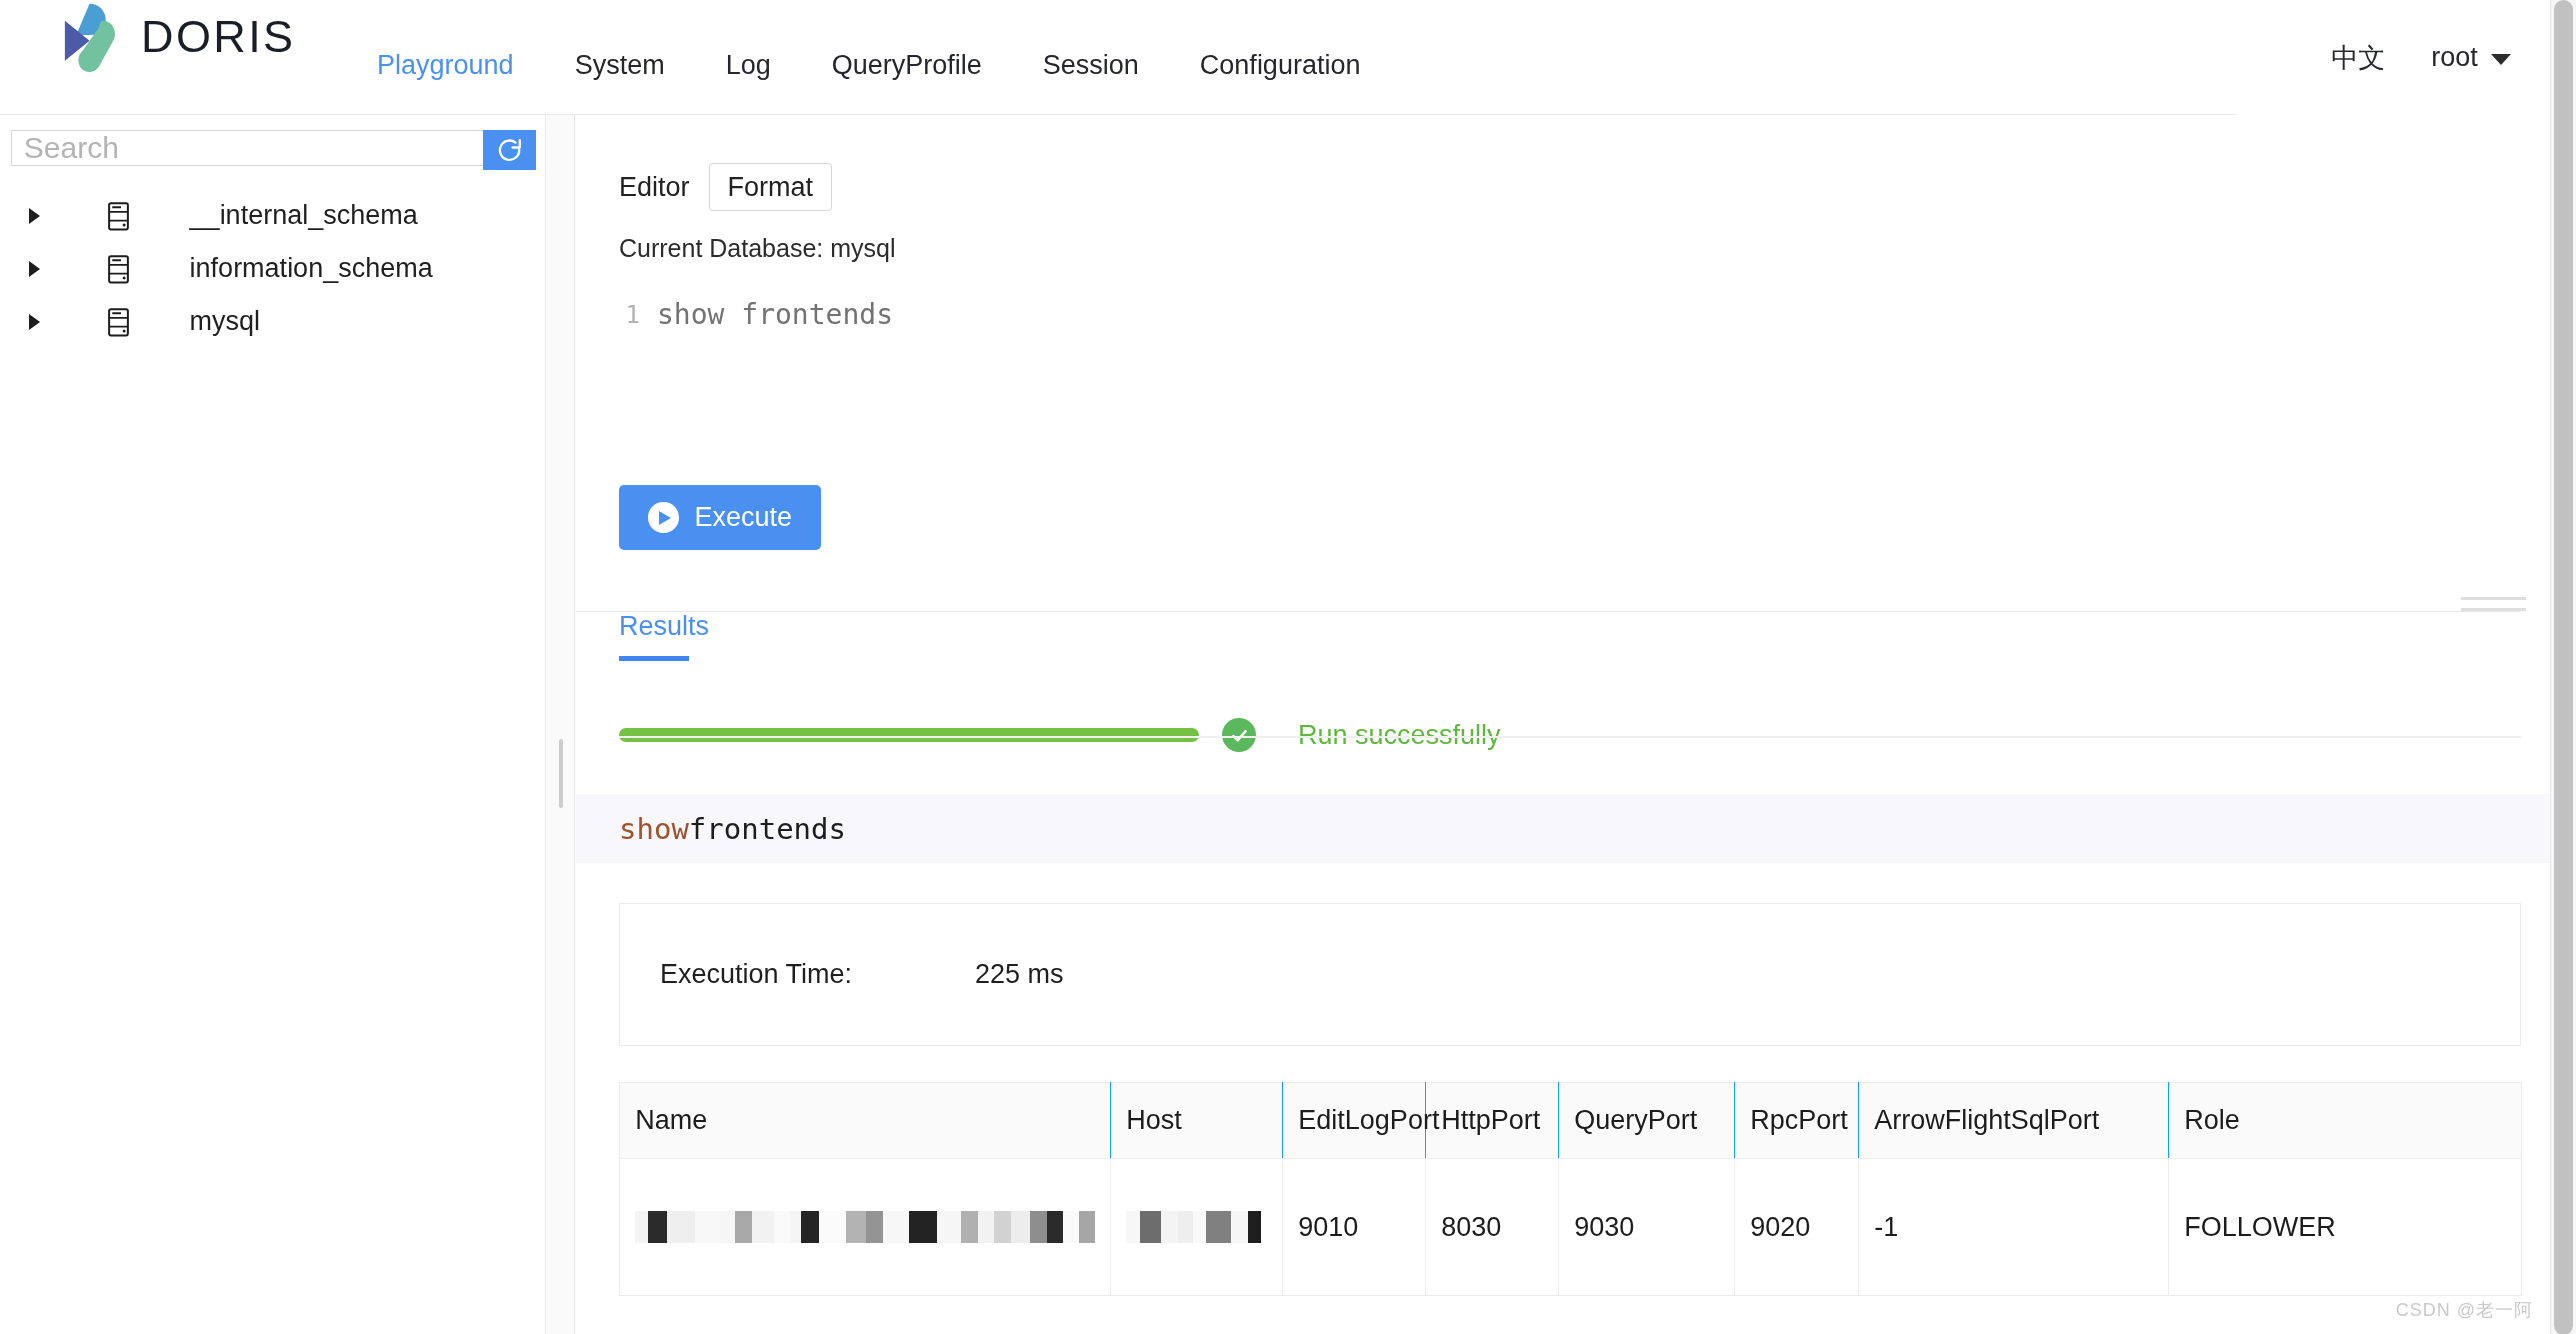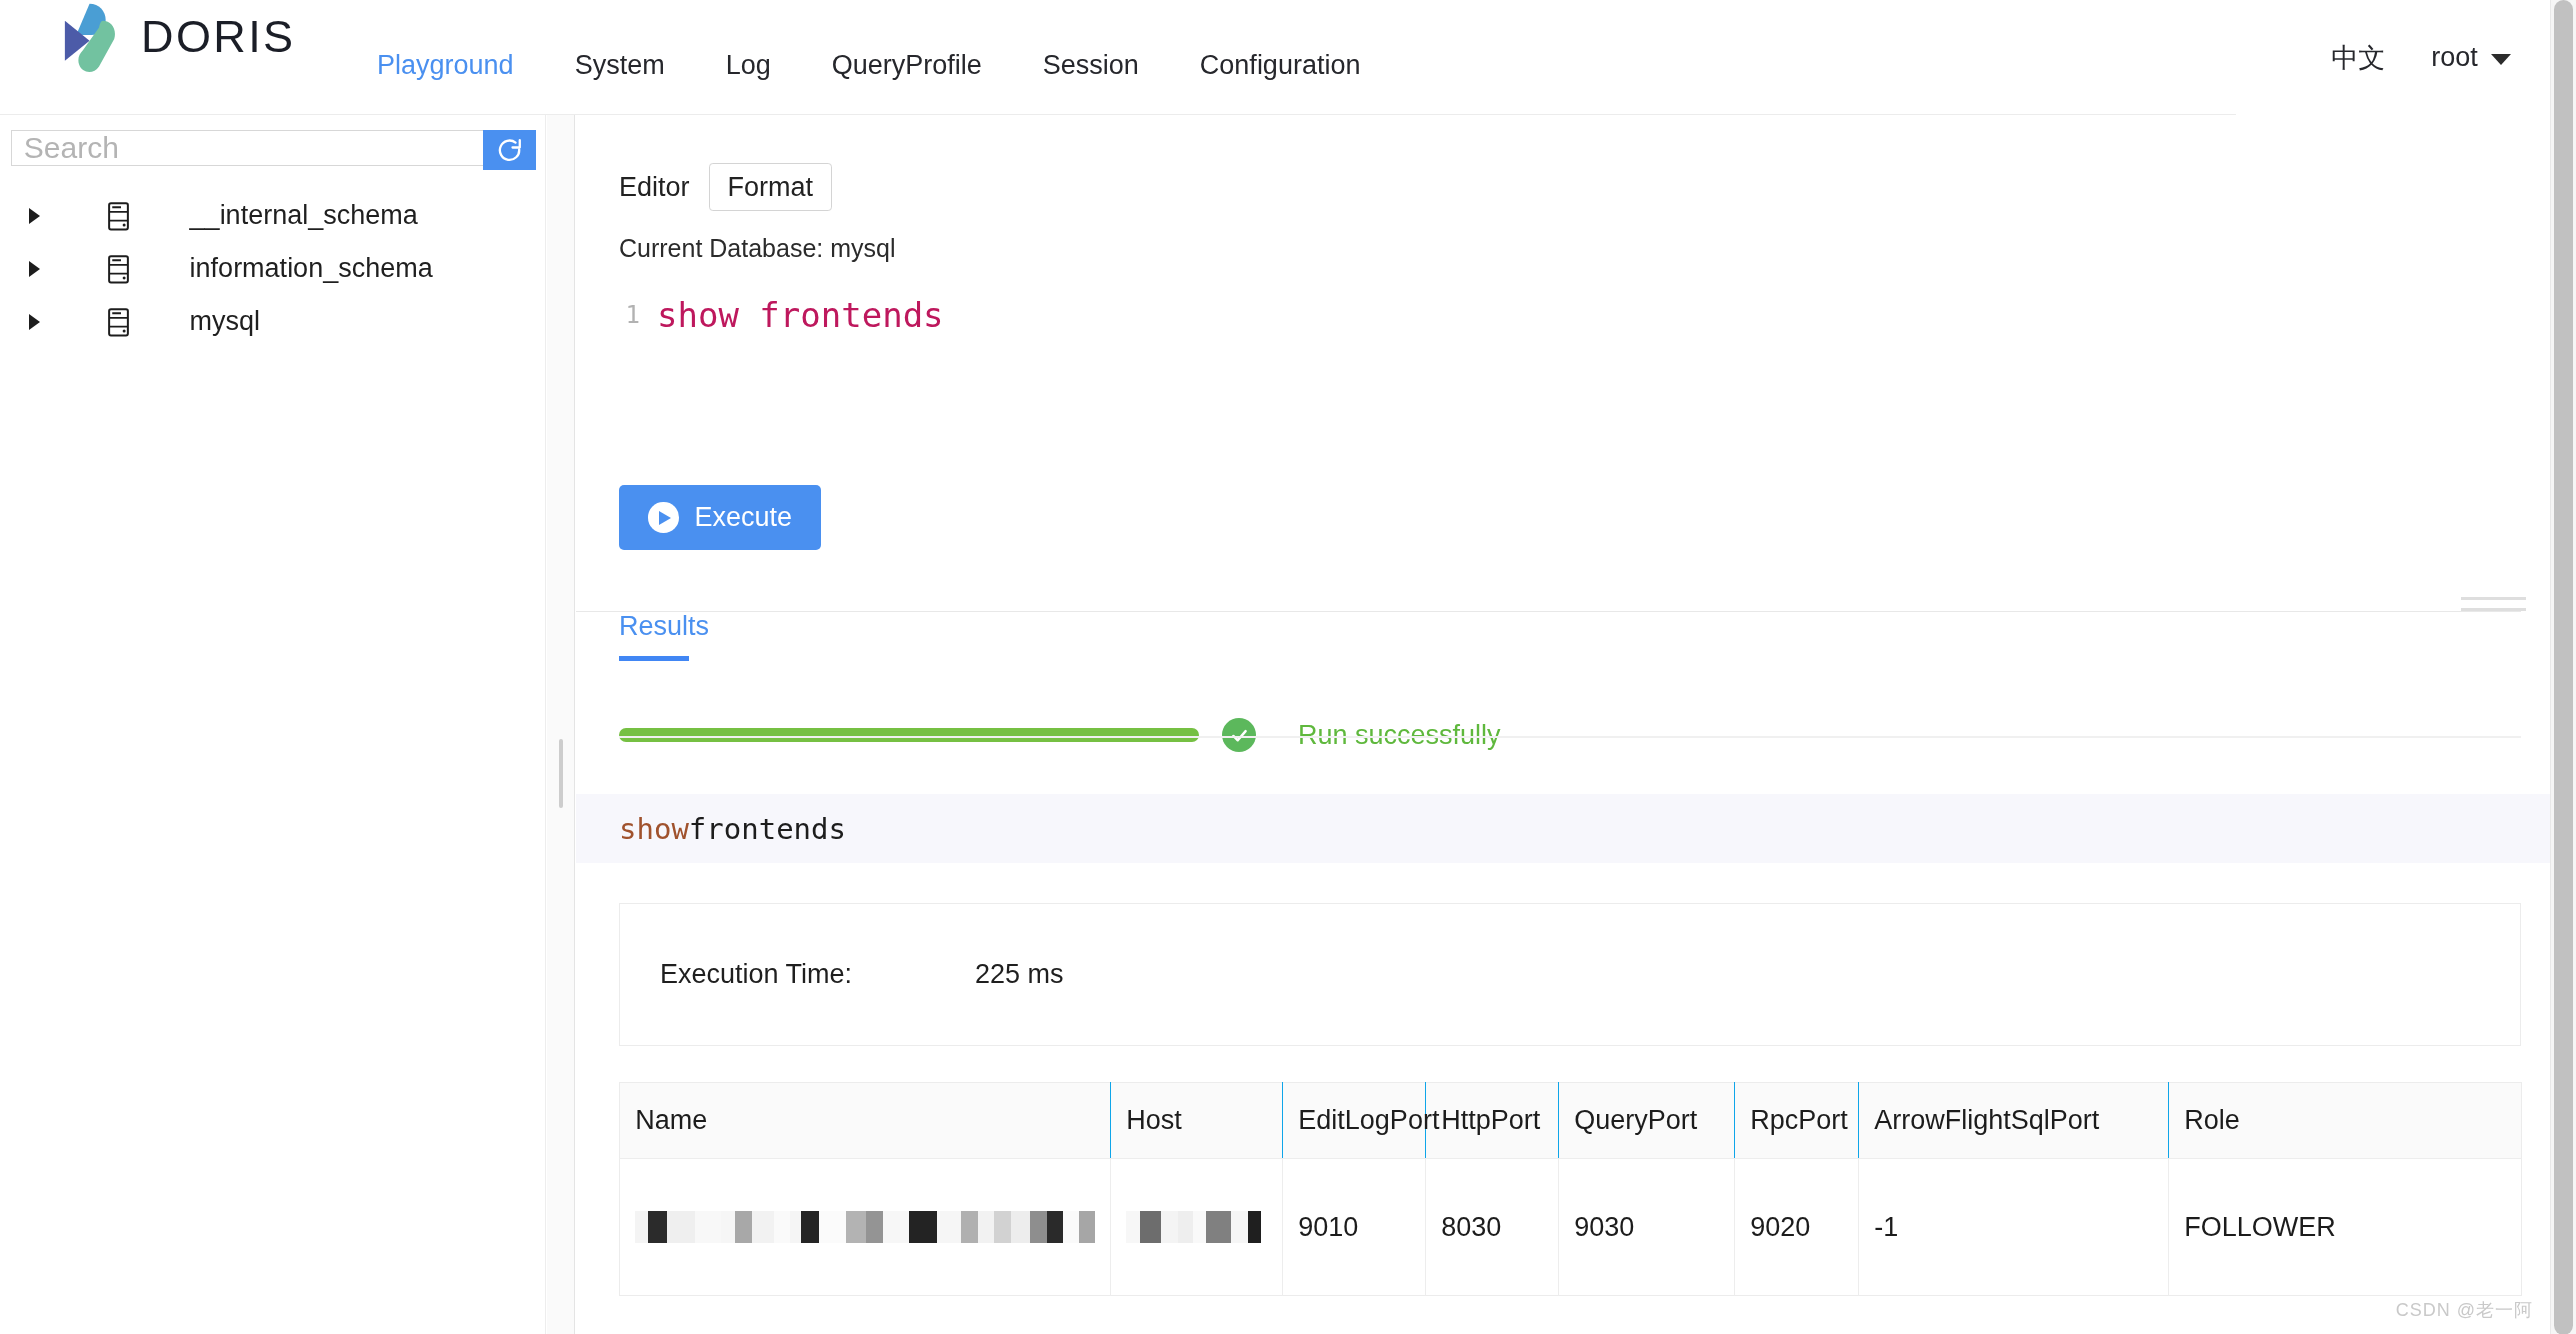--- a/index.html
+++ b/index.html
@@ -120,21 +120,21 @@
   .code-editor {
     margin: 34px 0 0 0; height: 114px; position: relative;
   }
   .code-line { display: flex; align-items: flex-start; }
   .line-no {
     width: 81px; text-align: right; padding-right: 17px;
     font-family: "DejaVu Sans Mono", monospace; font-size: 24px; color: #b2b2b2;
     line-height: 36px;
   }
   .code-text {
-    font-family: "DejaVu Sans Mono", monospace; font-size: 34px; color: #be185d;
+    font-family: "DejaVu Sans Mono", monospace; font-size: 28px; color: #737373;
     line-height: 36px;
     text-align: center;
   }
 
   .execute-btn {
     margin: 74px 0 0 43px; height: 65px; background: #4a90f0; border: none;
     border-radius: 5px; color: #fff; font-size: 27px; padding: 0 29px;
     display: inline-flex; align-items: center; gap: 16px; cursor: pointer;
     font-family: "Liberation Sans", sans-serif;
   }

